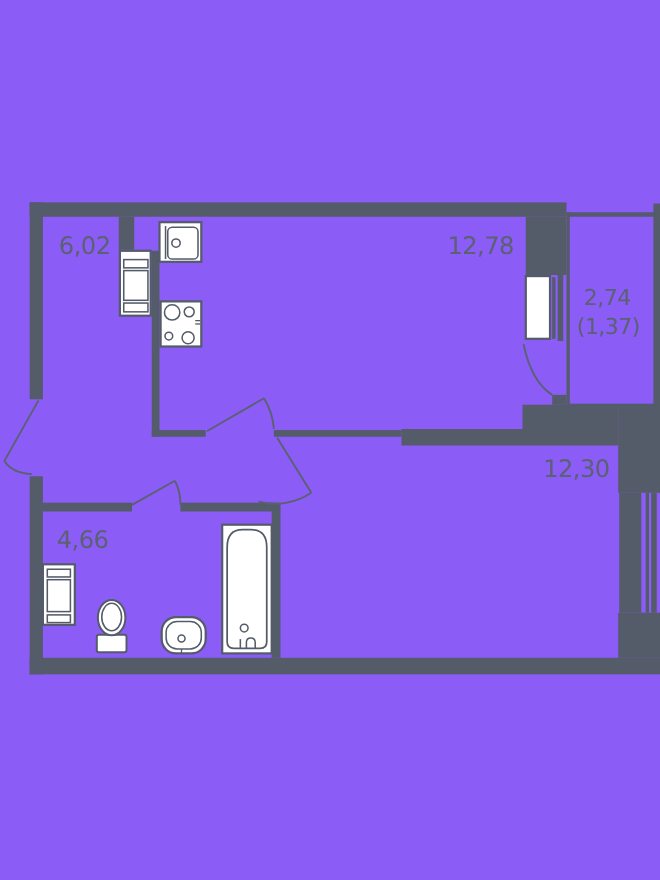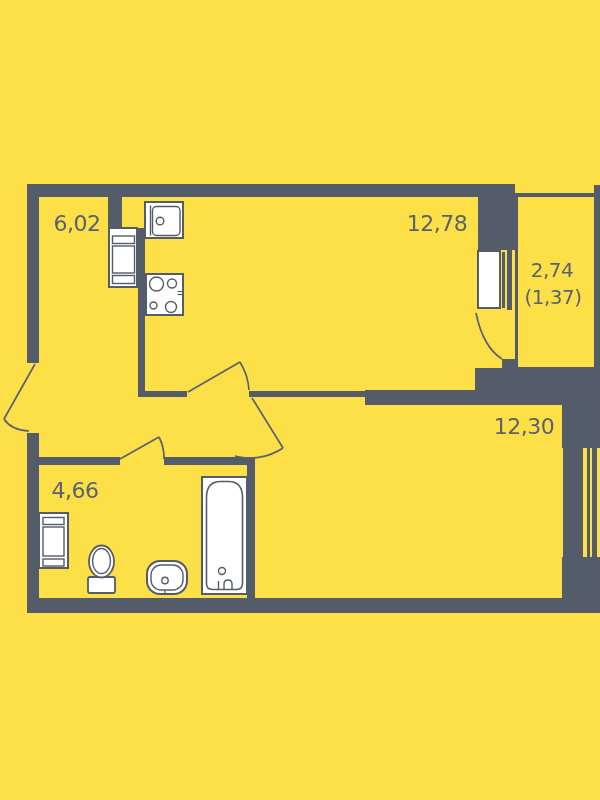--- a/index.html
+++ b/index.html
@@ -1,16 +1,16 @@
 <!DOCTYPE html>
 <html><head>
 <meta charset="utf-8">
 <style>
   html,body{margin:0;padding:0;background:#ffffff;}
-  .stage{position:relative;width:600px;height:800px;background:#fde047;overflow:hidden;}
+  .stage{position:relative;width:600px;height:800px;background:#8b5cf6;overflow:hidden;}
   svg{display:block;}
   text{font-family:"DejaVu Sans","Liberation Sans",sans-serif;letter-spacing:-0.5px;}
 </style>
 </head>
 <body>
 
 <div class="stage">
 <svg width="600" height="800" viewBox="0 0 600 800">
 
   <g stroke="none" fill="#545b69">

